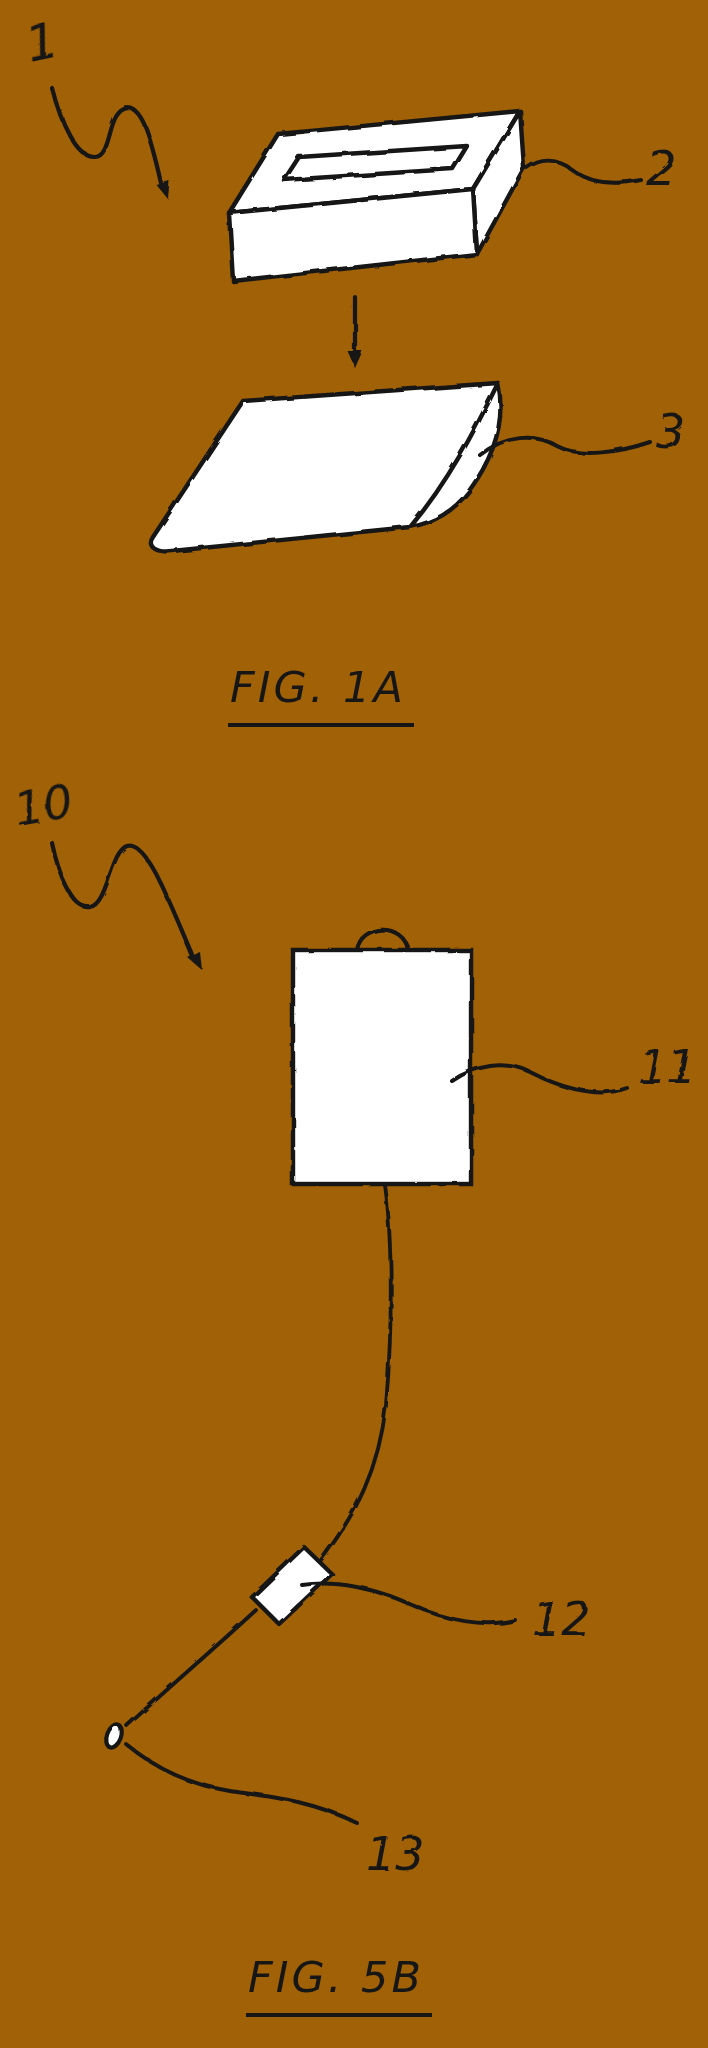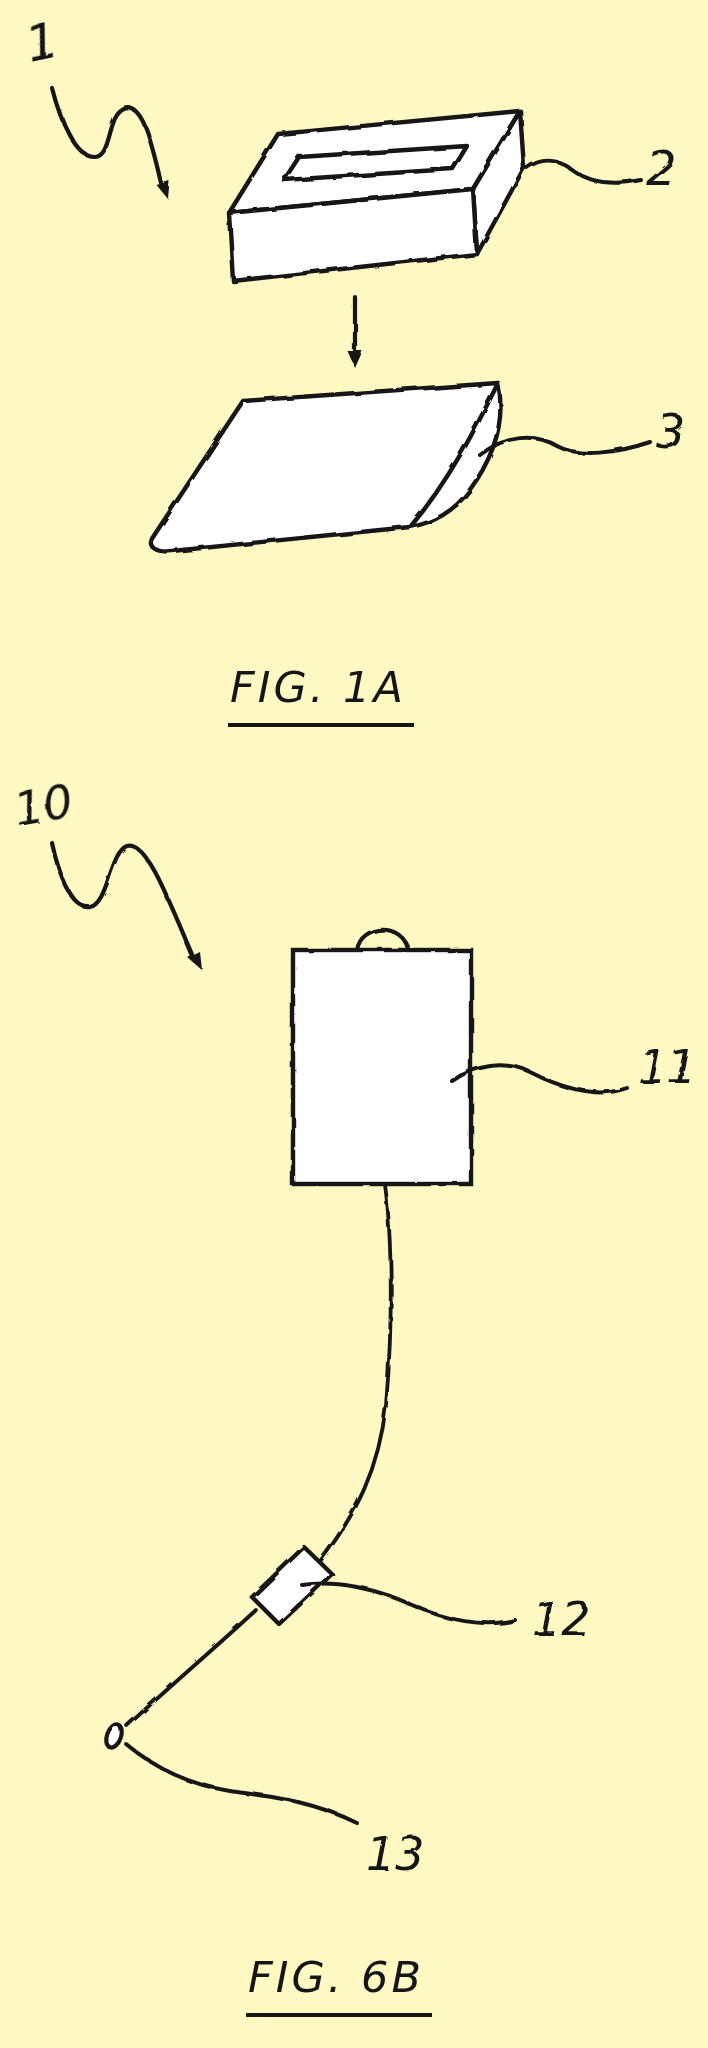--- a/index.html
+++ b/index.html
@@ -12,21 +12,21 @@
     height: 2048px;
     position: relative;
     font-family: "DejaVu Sans", sans-serif;
   }
   .stage {
     position: absolute;
     left: 0;
     top: 0;
     width: 708px;
     height: 2048px;
-    background: #fef9c3;
+    background: #a16207;
     overflow: hidden;
   }
   svg.fig {
     position: absolute;
     left: 0;
   }
   #fig1a-svg { top: 0; }
   #fig1b-svg { top: 760px; }
   .caption {
     position: absolute;
@@ -124,15 +124,15 @@
 
       <path stroke="#161616" stroke-width="4" fill="none" stroke-linecap="round" d="M126,984 C150,1004 185,1024 230,1031 C272,1037 310,1040 357,1063"></path>
 
       <text class="ref-num" x="14" y="62" font-size="46" transform="rotate(-10 40 45)">10</text>
       <text class="ref-num" x="638" y="323" font-size="46">11</text>
       <text class="ref-num" x="532" y="875" font-size="46">12</text>
       <text class="ref-num" x="366" y="1110" font-size="46">13</text>
     </g>
   </svg>
 
-  <div id="caption-1b" class="caption">FIG. 6B</div>
+  <div id="caption-1b" class="caption">FIG. 5B</div>
 
 </div>
 
 </body></html>

